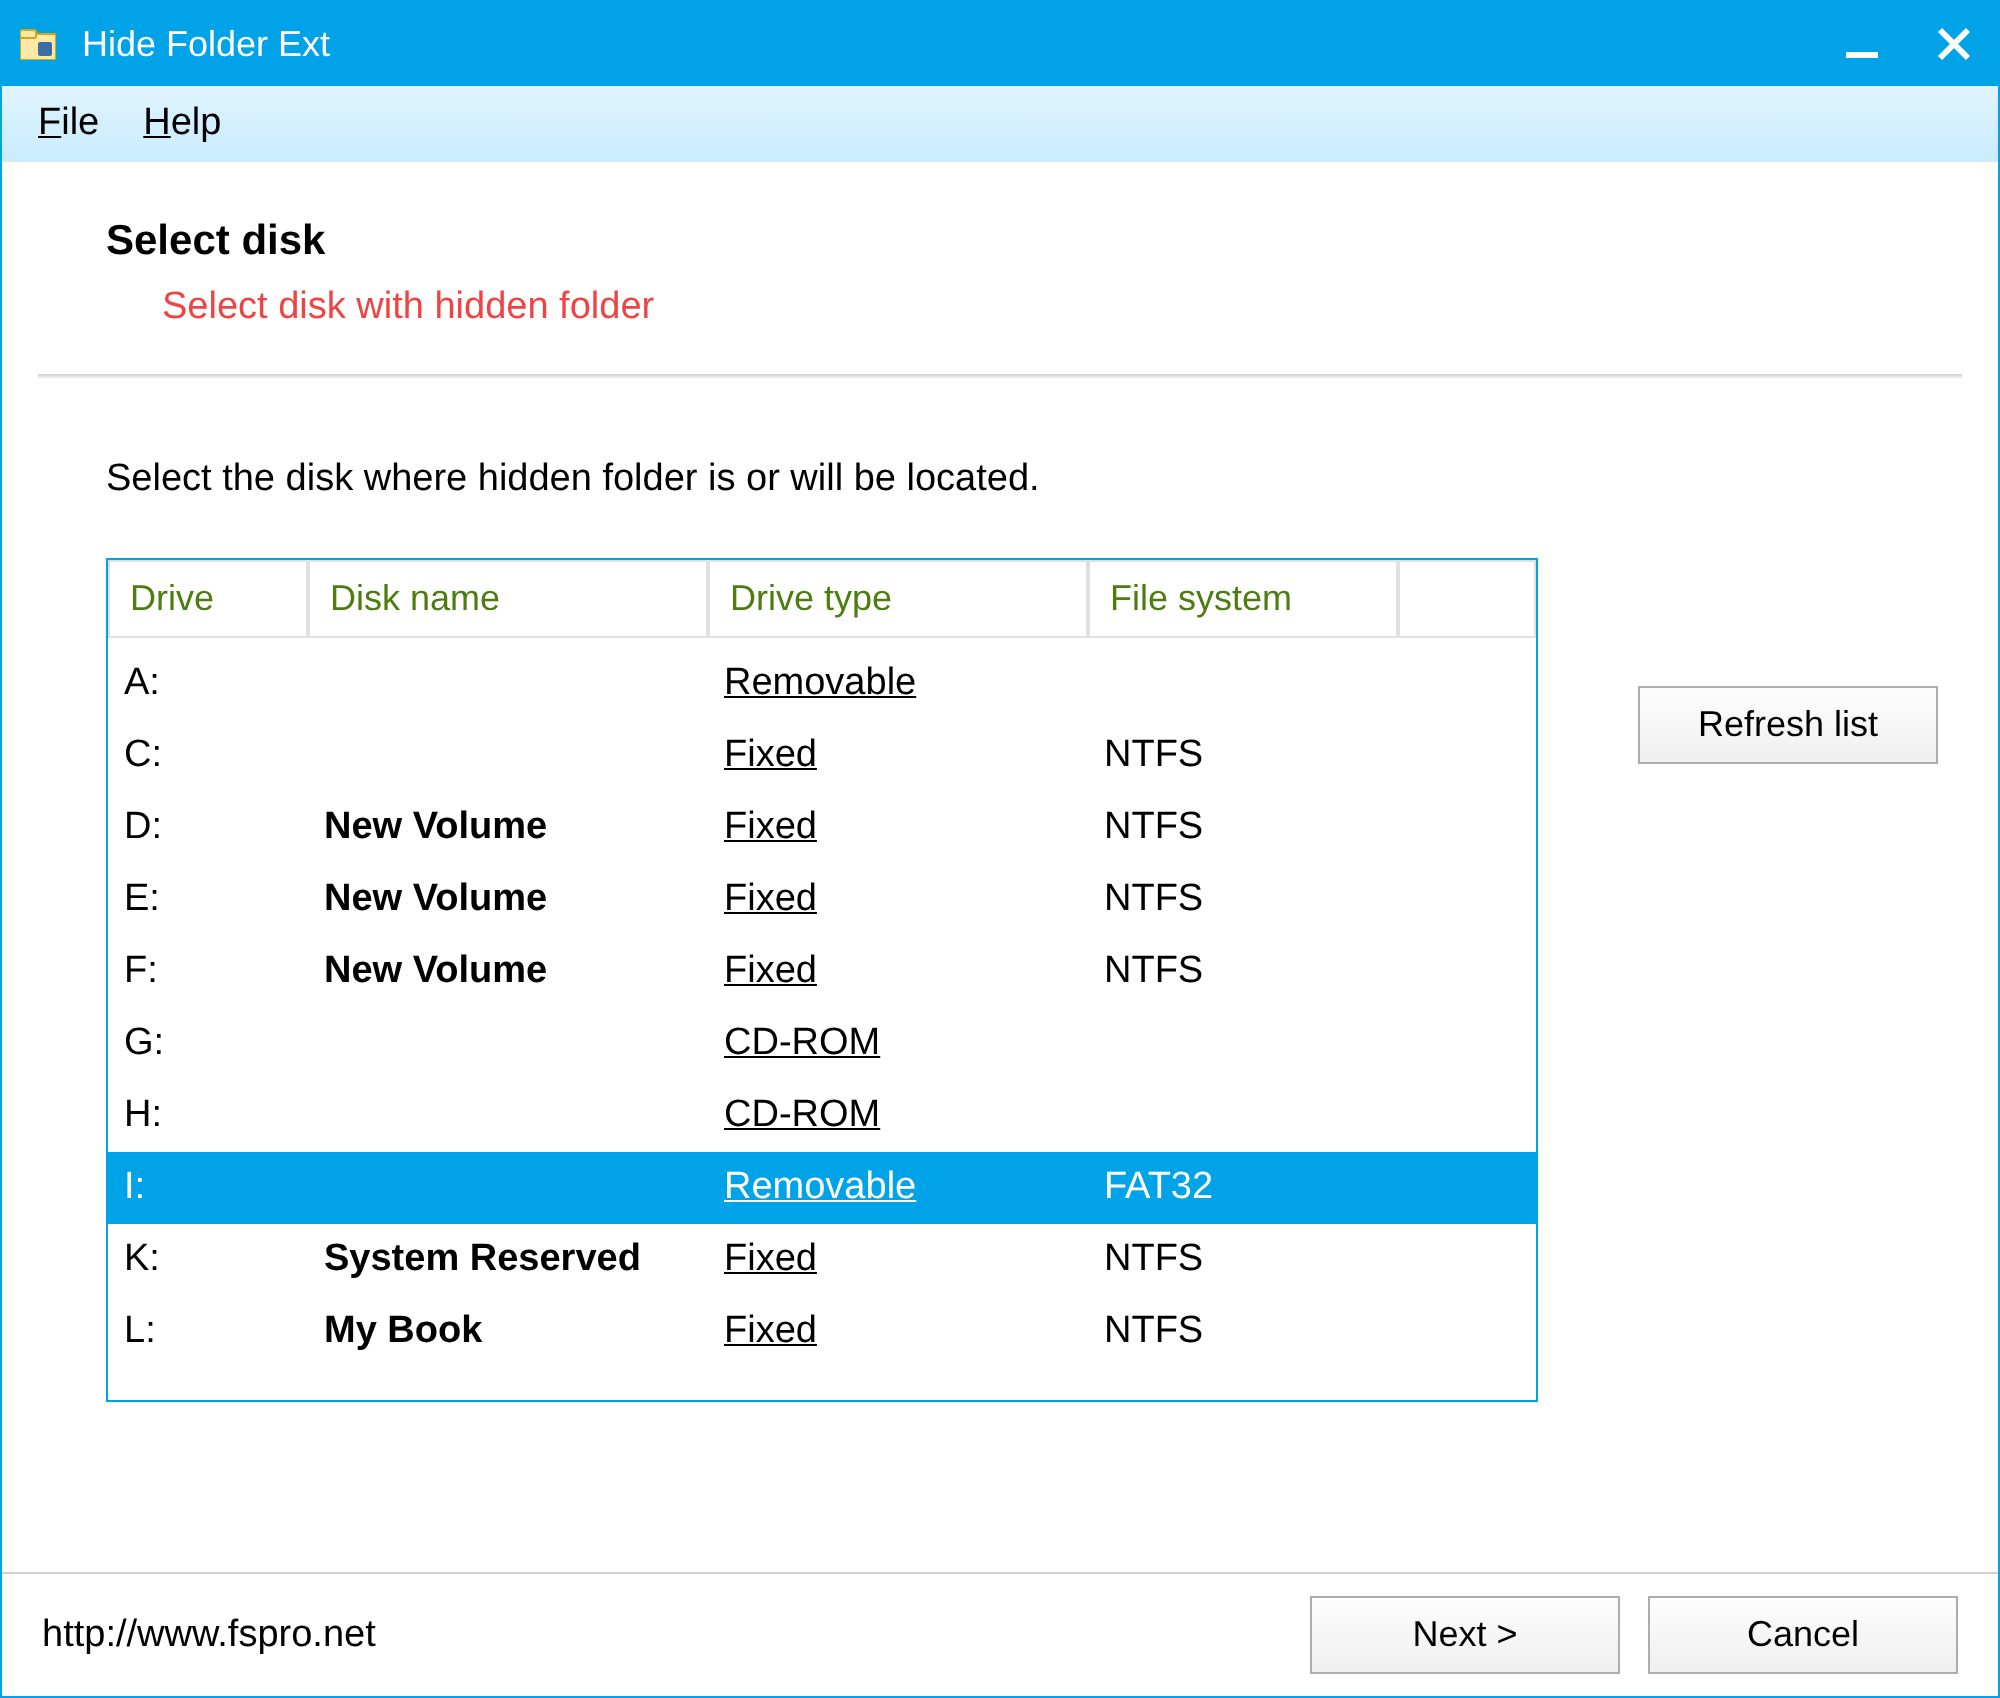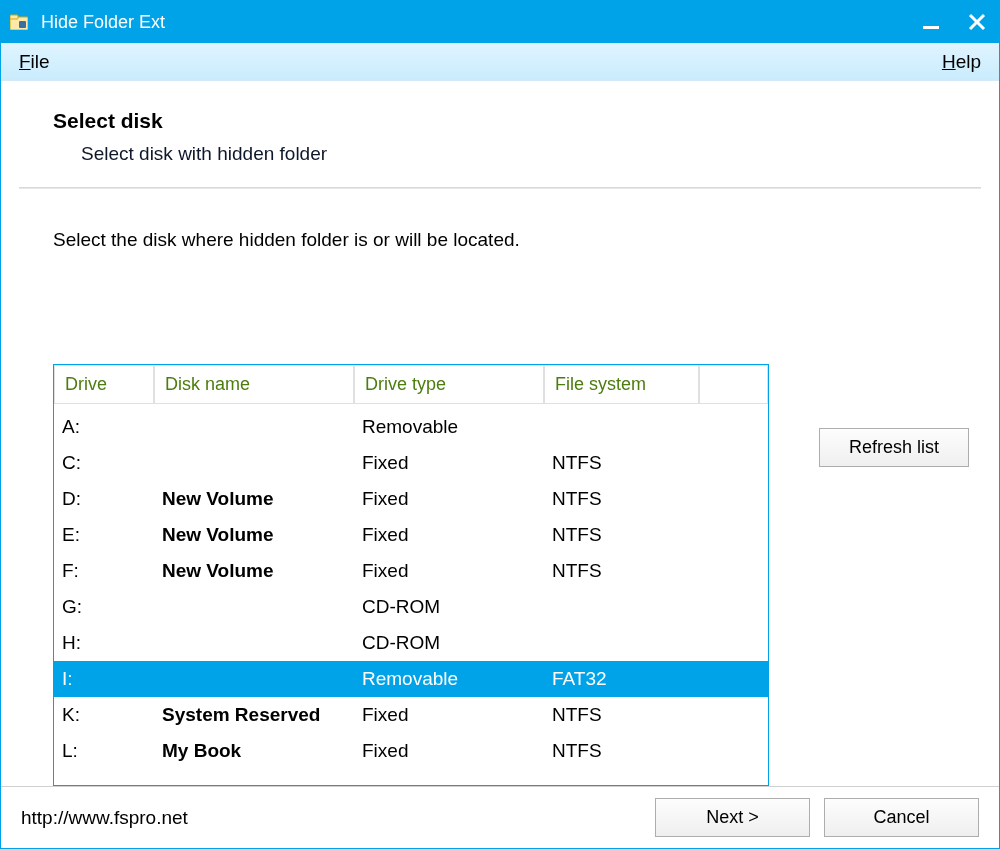--- a/index.html
+++ b/index.html
@@ -67,21 +67,20 @@
     .menubar {
       background: linear-gradient(to bottom, #e0f4ff 0%, #c9ecfd 100%);
       height: 38px;
       display: flex;
       align-items: center;
       padding: 0 18px;
       gap: 22px;
       font-size: 19px;
       color: #000;
       border-bottom: 1px solid #d4e9f7;
-      justify-content: space-between;
     }
 
     .menuitem {
       cursor: pointer;
     }
 
     .menuitem .accel {
       text-decoration: underline;
     }
 
@@ -99,36 +98,35 @@
 
     .page-title {
       font-size: 21px;
       font-weight: bold;
       color: #000;
       margin-bottom: 10px;
     }
 
     .page-subtitle {
       font-size: 19px;
-      color: #0f172a;
+      color: #ef4444;
       padding-left: 28px;
     }
 
     .divider {
       margin: 0 18px;
       height: 2px;
       background: linear-gradient(to bottom, #d0d0d0, #f0f0f0);
     }
 
     .main-area {
       flex: 1;
       padding: 40px 24px 0 52px;
       display: flex;
       flex-direction: column;
-      justify-content: space-between;
     }
 
     .instruction {
       font-size: 19px;
       color: #000;
       margin-bottom: 28px;
     }
 
     .table-row-layout {
       display: flex;
@@ -182,21 +180,21 @@
     }
 
     .row .td {
       padding: 0 8px;
       overflow: hidden;
       white-space: nowrap;
     }
 
     .row .td.col-drive { width: 100px; padding-left: 8px; }
     .row .td.col-name { width: 200px; font-weight: bold; }
-    .row .td.col-type { width: 190px; }
+    .row .td.col-type { width: 190px; text-decoration: underline; }
     .row .td.col-fs { width: 155px; }
 
     .side-buttons {
       padding-top: 64px;
     }
 
     .btn {
       background: linear-gradient(to bottom, #fdfdfd, #efefef);
       border: 1px solid #adadad;
       font-size: 18px;

